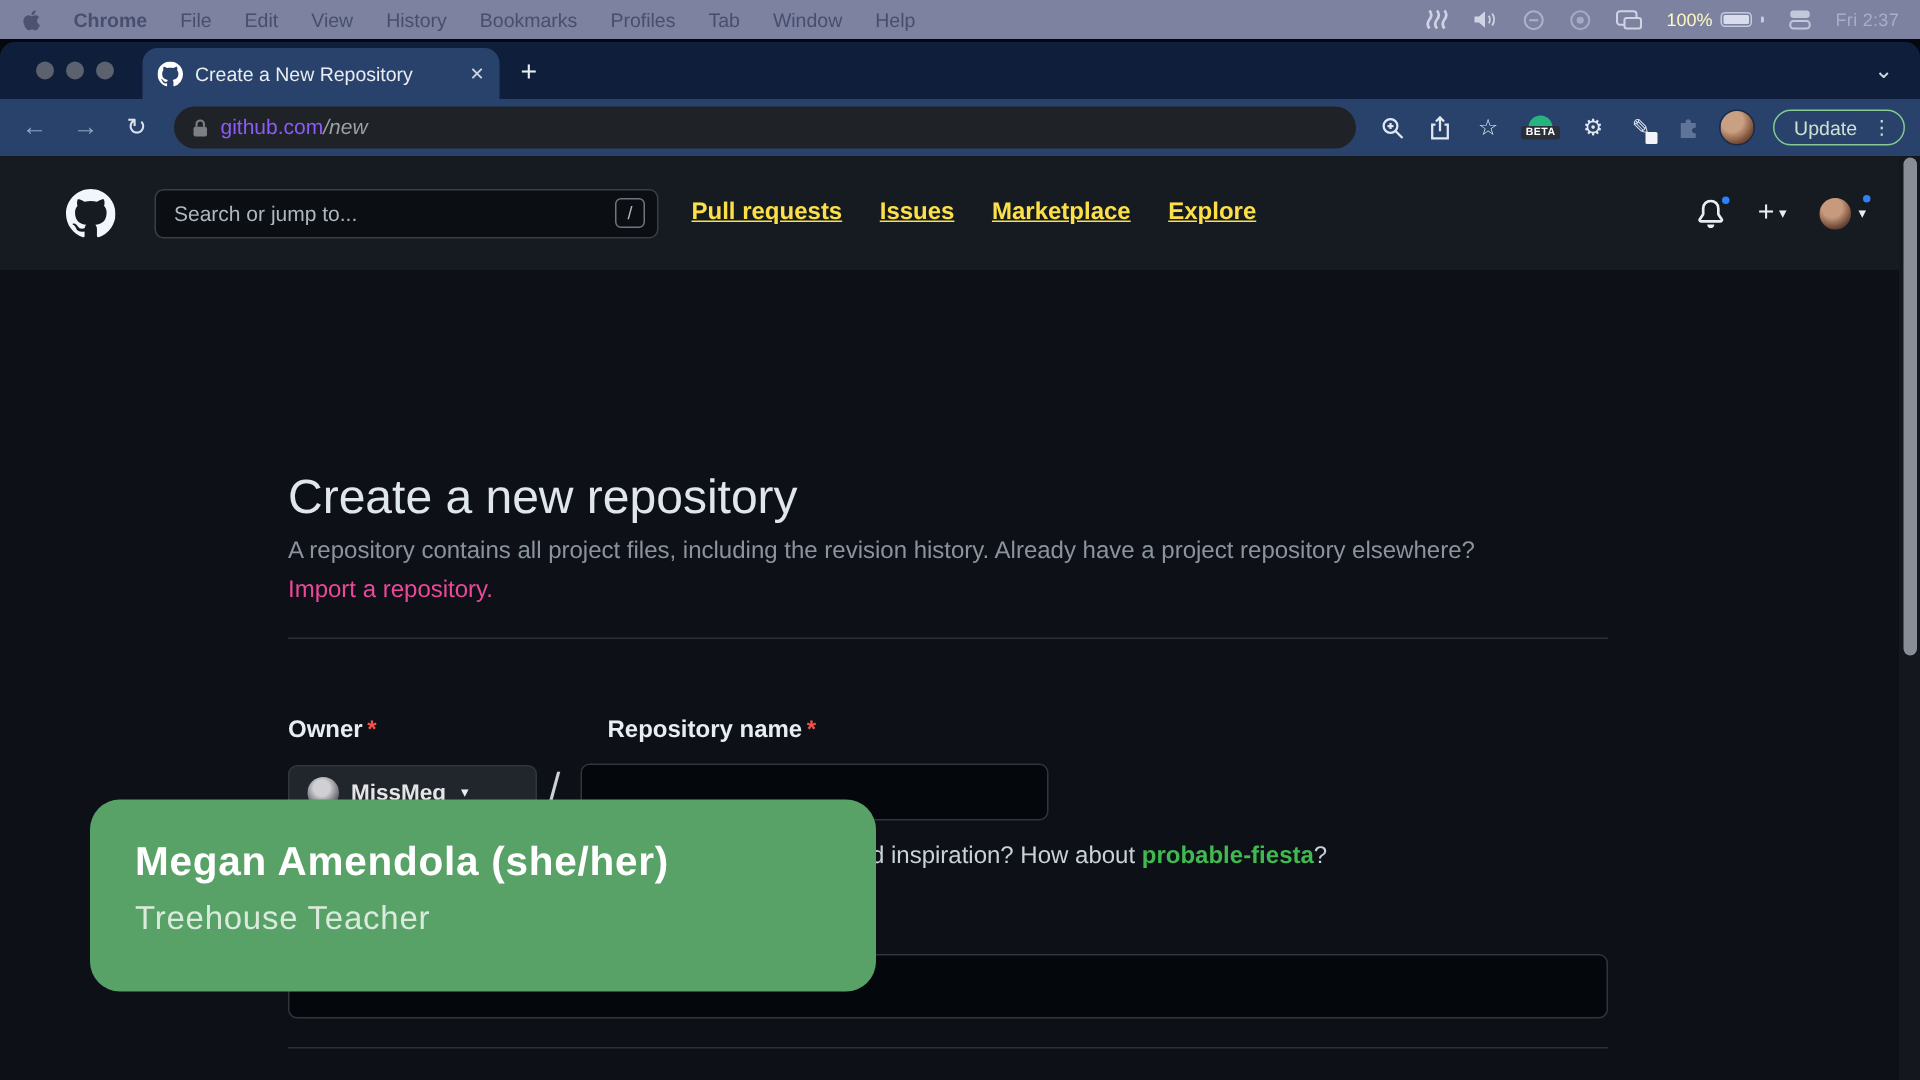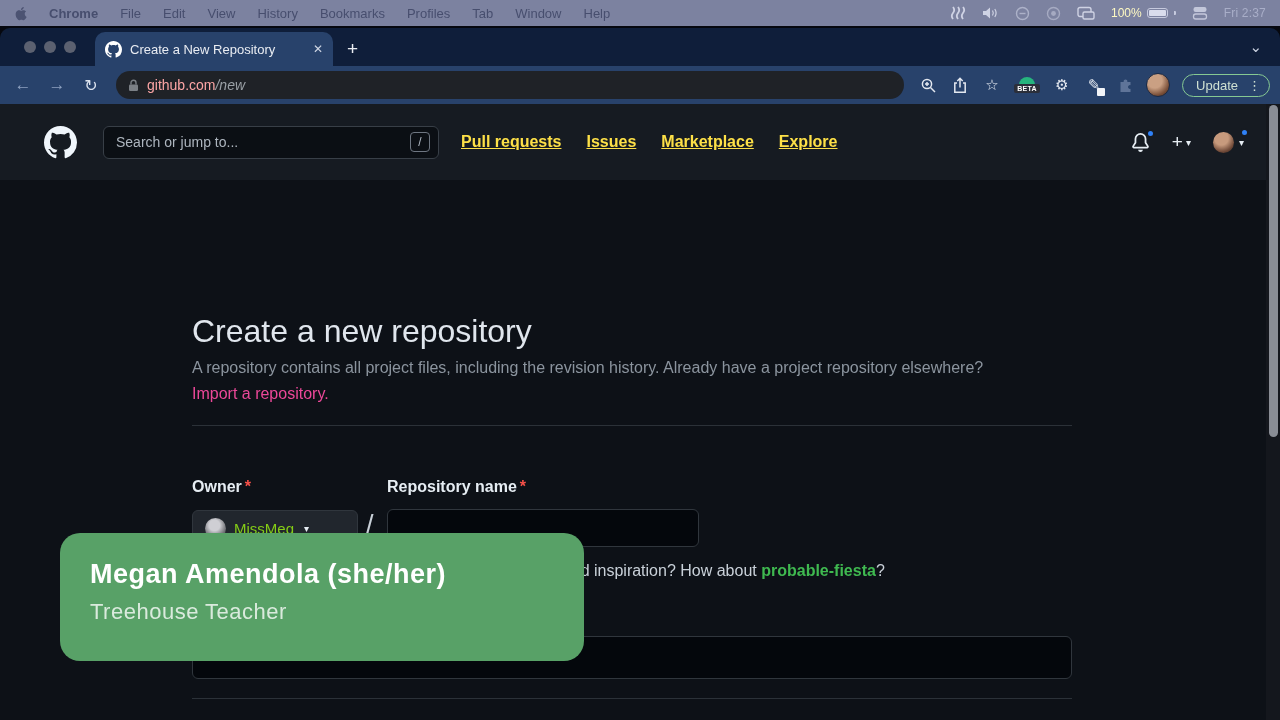--- a/index.html
+++ b/index.html
@@ -36,21 +36,21 @@
   .tab-chevron { position:absolute; right:18px; top:10px; color:#cfd6e4; font-size:15px; cursor:pointer; }
 
   .toolbar { height:38px; background:#28426b; display:flex; align-items:center; padding:0 10px; gap:8px; }
   .nav-btn { width:26px; height:26px; display:flex; align-items:center; justify-content:center;
     font-size:17px; border-radius:50%; cursor:pointer; }
   .nav-back,.nav-fwd { color:#8ea1c0; }
   .nav-reload { color:#dbe2ee; font-size:16px; }
   .urlbar { flex:1; max-width:800px; height:28px; background:#1f2227; border-radius:14px;
     display:flex; align-items:center; padding:0 12px; gap:8px; margin:0 4px; }
   .url-lock { opacity:.75; }
-  .url-host { color:#fca5a5; font-size:14px; }
+  .url-host { color:#8b5cf6; font-size:14px; }
   .url-path { color:#9aa0a6; font-size:14px;font-style:italic; }
   .tb-ico { color:#e3e8f0; font-size:15px; width:24px; height:24px; display:flex;
     align-items:center; justify-content:center; cursor:pointer; }
   .ext-beta { display:flex; flex-direction:column; align-items:center; cursor:pointer; width:30px; }
   .beta-arc { width:16px; height:9px; border-radius:16px 16px 0 0; background:#26b57e; }
   .beta-badge { background:#2b2f3a; color:#fff; font-size:7px; font-weight:700; padding:1px 3px;
     border-radius:2px; margin-top:-2px; letter-spacing:.3px; }
   .pen-wrap { position:relative; }
   .pen-sq { position:absolute; right:1px; bottom:1px; width:8px; height:8px; background:#f2f4f8; border-radius:1px; }
   .avatar { width:24px; height:24px; border-radius:50%;
@@ -87,26 +87,26 @@
   .abs { position:absolute; }
   .h1 { left:192px; top:133px; font-size:32px; font-weight:400; color:#e0e6ed; }
   .intro { left:192px; top:175px; width:818px; font-size:16px; line-height:26px; color:#8b949e; }
   .intro a { color:#ec4899; text-decoration:none; cursor:pointer; }
   .hr { height:1px; background:#2b3138; }
   .hr1 { left:192px; top:245px; width:880px; }
   .hr2 { left:192px; top:518px; width:880px; }
   .field-label { font-size:16px; font-weight:700; color:#e6edf3; }
   .req { color:#f85149; font-weight:700; margin-left:3px; }
   .owner-label { left:192px; top:298px; }
-  .repo-label { left:387px; top:298px; }
+  .repo-label { left:405px; top:298px; }
   .owner-btn { left:192px; top:330px; width:166px; height:37px; background:#21262d; border:1px solid #30363d;
     border-radius:6px; display:flex; align-items:center; gap:8px; padding:0 12px; cursor:pointer; }
   .owner-ava { width:21px; height:21px; border-radius:50%;
     background:radial-gradient(circle at 45% 35%, #cfcfd4 0 30%, #6f7075 65%, #2e2f33 100%); }
-  .owner-name { color:#84cc16; font-size:15px; font-weight:400; }
+  .owner-name { color:#e5e5e5; font-size:15px; font-weight:700; }
   .owner-caret { color:#e6edf3; font-size:10px; margin-left:2px; }
   .path-sep { left:366px; top:330px; color:#c9d1d9; font-size:27px; font-weight:300; }
   .repo-input { left:387px; top:329px; width:312px; height:38px; background:#04070c; border:1px solid #30363d;
     border-radius:6px; color:#e6edf3; font-size:15px; padding:0 10px; outline:none; font-family:inherit; }
   .helper { left:192px; top:382px; font-size:16px; color:#c9d1d9; }
   .helper .sugg { color:#3fb950; font-weight:700; cursor:pointer; }
   .desc-input { left:192px; top:456px; width:880px; height:43px; background:#04070c; border:1px solid #30363d;
     border-radius:6px; color:#e6edf3; font-size:15px; padding:0 10px; outline:none; font-family:inherit; }
   .radio { width:16px; height:16px; border-radius:50%; }
   .radio-checked { background:#1f6feb; position:relative; }

